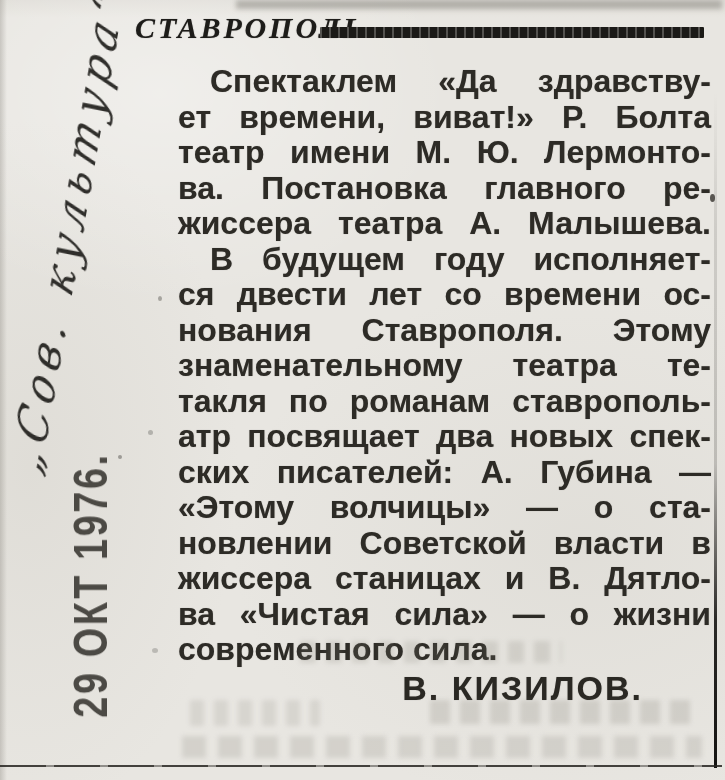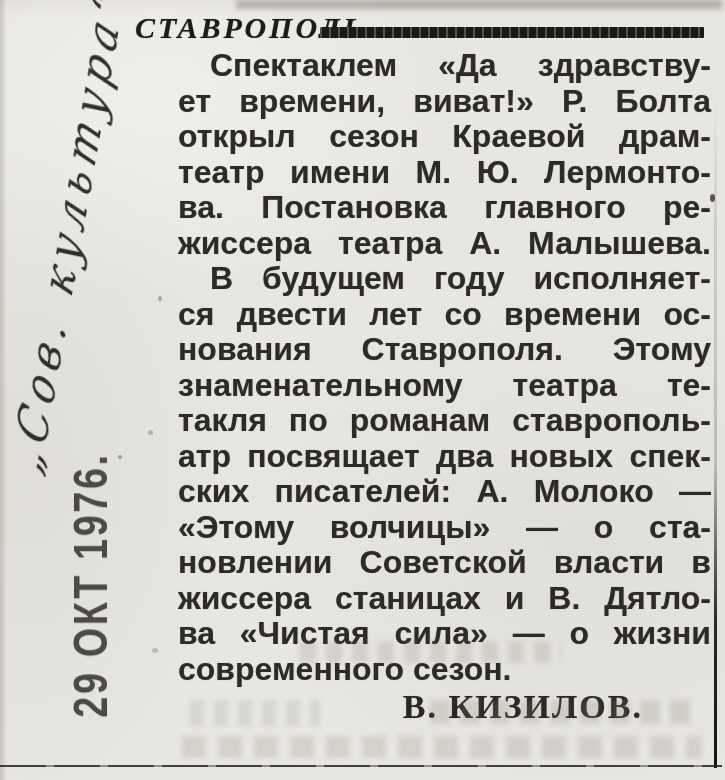--- a/index.html
+++ b/index.html
@@ -85,21 +85,21 @@
     background-image: repeating-linear-gradient(90deg,
       rgba(232,230,225,0.28) 0px, rgba(232,230,225,0.28) 2px,
       rgba(232,230,225,0) 2px, rgba(232,230,225,0) 9px);
     border-radius: 1px;
   }
 
   
   .article {
     position: absolute;
     left: 178px;
-    top: 48px;
+    top: 64px;
     width: 533px;
     color: #2d2b26;
     font-size: 32px;
     font-weight: bold;
     text-shadow: 0 0 1px rgba(45,43,38,0.35);
   }
   .tline {
     height: 35.5px;
     line-height: 35.5px;
     white-space: nowrap;
@@ -110,21 +110,20 @@
   .tline.para-end { text-align-last: left; }
   .byline {
     height: 36px;
     line-height: 36px;
     margin-top: 2px;
     text-align: right;
     padding-right: 68px;
     font-size: 34px;
     letter-spacing: 2px;
     color: #2a2823;
-    font-family: Liberation Serif, serif;
   }
 
   
   .edge-bottom {
     position: absolute;
     left: 0; top: 765px;
     width: 722px; height: 2px;
     background: repeating-linear-gradient(90deg,
       rgba(38,36,32,0.85) 0 46px, rgba(38,36,32,0.45) 46px 54px);
   }
@@ -189,36 +188,35 @@
   <div class="stamp">
     <span class="condense">29 ОКТ 1976.</span>
   </div>
 
   <div class="section-title">СТАВРОПОЛЬ</div>
   <div class="masthead-rule"></div>
 
   <div class="article">
     <div class="tline indent">Спектаклем «Да здравству-</div>
     <div class="tline">ет времени, виват!» Р. Болта</div>
-    <div class="tline">открыл сезон Краевой драм-</div>
     <div class="tline">театр имени М. Ю. Лермонто-</div>
     <div class="tline">ва. Постановка главного ре-</div>
     <div class="tline">жиссера театра А. Малышева.</div>
     <div class="tline indent">В будущем году исполняет-</div>
     <div class="tline">ся двести лет со времени ос-</div>
     <div class="tline">нования Ставрополя. Этому</div>
     <div class="tline">знаменательному театра те-</div>
     <div class="tline">такля по романам ставрополь-</div>
     <div class="tline">атр посвящает два новых спек-</div>
-    <div class="tline">ских писателей: А. Молоко —</div>
+    <div class="tline">ских писателей: А. Губина —</div>
     <div class="tline">«Этому волчицы» — о ста-</div>
     <div class="tline">новлении Советской власти в</div>
     <div class="tline">жиссера станицах и В. Дятло-</div>
     <div class="tline">ва «Чистая сила» — о жизни</div>
-    <div class="tline para-end">современного сезон.</div>
+    <div class="tline para-end">современного сила.</div>
     <div class="byline">В. КИЗИЛОВ.</div>
   </div>
 
   <div class="top-smudge"></div>
   <div class="edge-left"></div>
   <div class="edge-right"></div>
   <div class="edge-bottom"></div>
 
   <div class="ghost g1"></div>
   <div class="ghost g2"></div>

